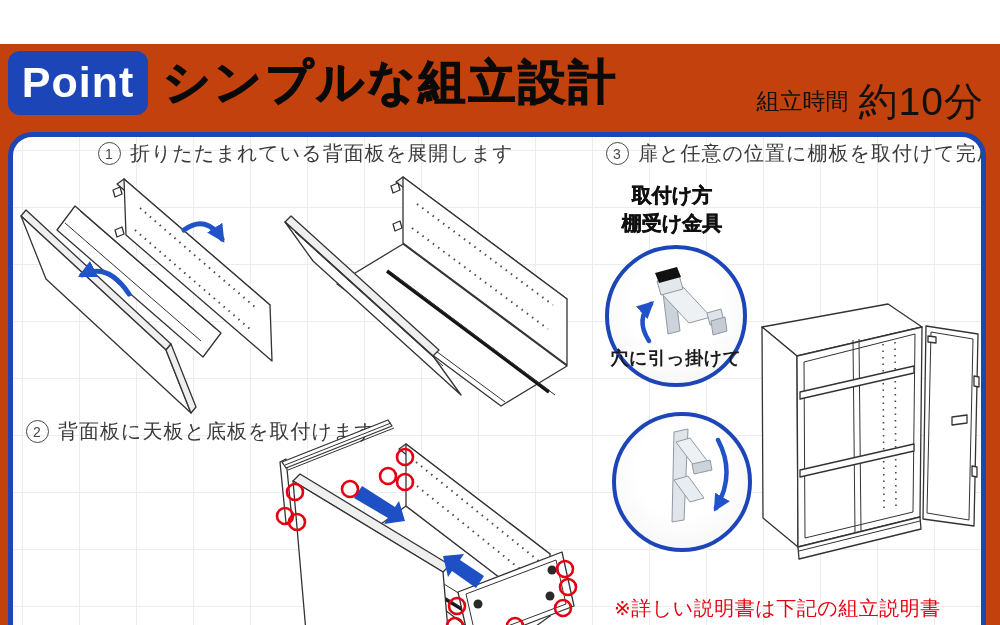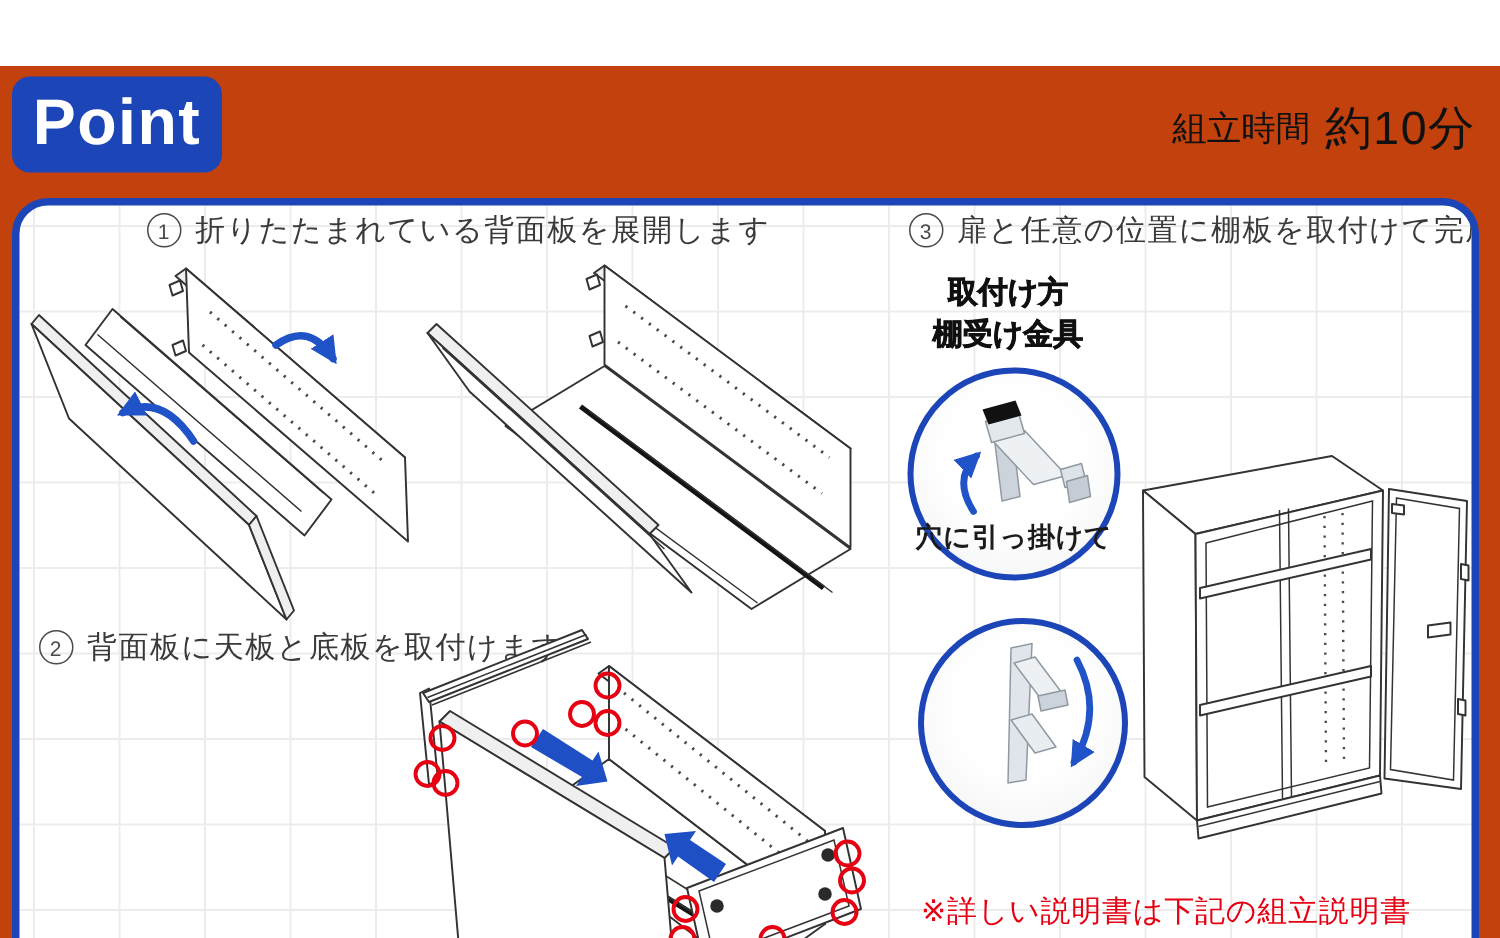--- a/index.html
+++ b/index.html
@@ -4,23 +4,23 @@
 <style>
   html,body{margin:0;padding:0;background:#fff;}
   .page{position:relative;width:1000px;height:625px;background:#c2410c;overflow:hidden;
         font-family:"Liberation Sans","DejaVu Sans",sans-serif;color:#222;margin-top:44px;}
   
   .badge{position:absolute;left:8px;top:7px;width:140px;height:64px;background:#1c45b8;
          border-radius:12px;color:#fff;font-size:43px;font-weight:bold;text-align:center;
          line-height:62px;letter-spacing:1px;}
   .title{position:absolute;left:163px;top:5px;font-size:47px;line-height:66px;font-weight:900;
          color:#0a0a0a;letter-spacing:3px;-webkit-text-stroke:1.2px #0a0a0a;white-space:nowrap;}
-  .time{position:absolute;right:16px;top:20px;display:flex;align-items:flex-end;color:#111;}
+  .time{position:absolute;right:16px;top:36px;display:flex;align-items:flex-end;color:#111;}
   .time .t-label{font-size:23px;margin:0 10px 7px 0;}
-  .time .t-value{font-size:31px;line-height:44px;letter-spacing:1px;}
+  .time .t-value{font-size:39px;line-height:44px;letter-spacing:1px;}
   
   .main-box{position:absolute;left:8px;top:88px;width:978px;height:529px;box-sizing:border-box;
         border:5px solid #1c45b8;border-radius:24px;overflow:hidden;background-color:#fff;
         background-image:linear-gradient(#ececec 1.5px,transparent 1.5px),
                          linear-gradient(90deg,#ececec 1.5px,transparent 1.5px);
         background-size:57px 57px;background-position:9px 13px;}
   .step{position:absolute;display:flex;align-items:center;font-size:20px;color:#3a3a3a;
         letter-spacing:1px;white-space:nowrap;}
   .cnum{display:inline-flex;justify-content:center;align-items:center;width:21px;height:21px;
         border:1.5px solid #4a4a4a;border-radius:50%;font-size:14px;color:#4a4a4a;
@@ -48,20 +48,21 @@
   .screw-ring{stroke:#e60012;stroke-width:2.6;fill:none;}
   .screw-dot{fill:#2a2a2a;}
   .metal{stroke:#9099a1;stroke-width:1;stroke-linejoin:round;}
 </style>
 </head>
 <body>
 
 <div class="page">
 
   <div class="badge">Point</div>
+  <div class="title">シンプルな組立設計</div>
   <div class="time">
     <span class="t-label">組立時間</span>
     <span class="t-value">約10分</span>
   </div>
 
   <div class="main-box">
 
     <div class="step" style="left:85px;top:3px;">
       <span class="cnum">1</span>
       <span>折りたたまれている背面板を展開します</span>

